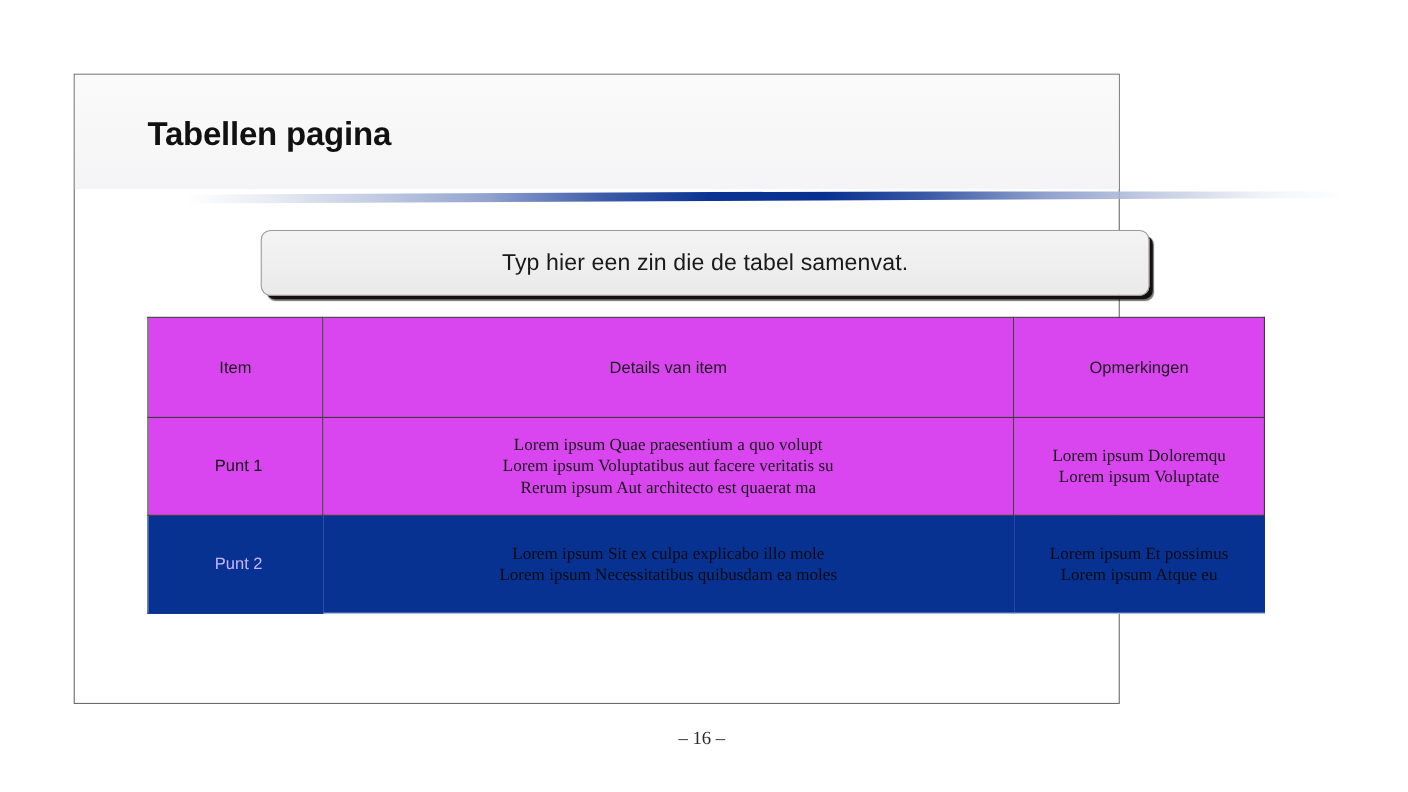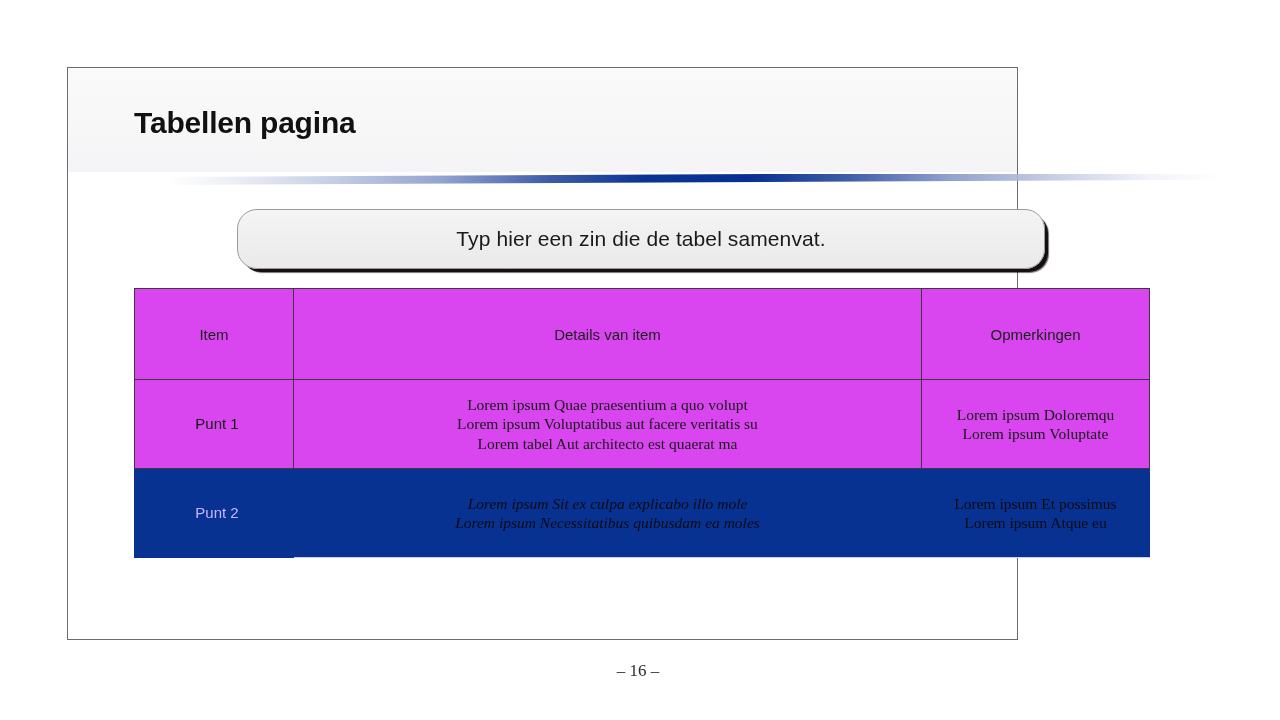--- a/index.html
+++ b/index.html
@@ -81,21 +81,21 @@
   }
 
   
   .summary-box {
     position: absolute;
     left: 169px;
     top: 141px;
     width: 808px;
     height: 60px;
     border: 1px solid #9a9a9e;
-    border-radius: 20px;
+    border-radius: 9px;
     background: linear-gradient(180deg, #f4f4f4 0%, #efefef 45%, #eaeaea 100%);
     box-shadow: 4px 4px 0 -1px #15100d, 5px 5px 1px -1px rgba(0,0,0,0.55);
     box-sizing: border-box;
     display: flex;
     align-items: center;
     justify-content: center;
   }
   .summary-text {
     font-size: 21px;
     color: #1a1a1a;
@@ -157,21 +157,21 @@
   }
   tr.row-highlight td.cell-details,
   tr.row-highlight td.cell-notes {
     color: #0a0a12;
   }
   tr.row-highlight td.cell-details,
   tr.row-highlight td.cell-notes {
     border-top: 1px solid #c8d2e8;
     border-bottom: 1px solid #c8d2e8;
   }
-  tr.row-highlight td.cell-details { border-left: 1px solid #c8d2e8; font-style: italic; }
+  tr.row-highlight td.cell-details { border-left: 1px solid #c8d2e8; }
   tr.row-highlight td.cell-notes   { border-right: 1px solid #083292; }
 
   .cell-lines span { display: block; white-space: nowrap; }
 
   
   .page-number {
     position: absolute;
     left: 0;
     top: 661px;
     width: 1276px;
@@ -210,21 +210,21 @@
         <th>Details van item</th>
         <th>Opmerkingen</th>
       </tr>
     </thead>
     <tbody id="table-body">
         <tr>
           <td class="cell-item">Punt 1</td>
           <td class="cell-details cell-lines">
             <span>Lorem ipsum Quae praesentium a quo volupt</span>
             <span>Lorem ipsum Voluptatibus aut facere veritatis su</span>
-            <span>Lorem tabel Aut architecto est quaerat ma</span>
+            <span>Rerum ipsum Aut architecto est quaerat ma</span>
           </td>
           <td class="cell-notes cell-lines">
             <span>Lorem ipsum Doloremqu</span>
             <span>Lorem ipsum Voluptate</span>
           </td>
         </tr>
         <tr class="row-highlight">
           <td class="cell-item">Punt 2</td>
           <td class="cell-details cell-lines">
             <span>Lorem ipsum Sit ex culpa explicabo illo mole</span>

